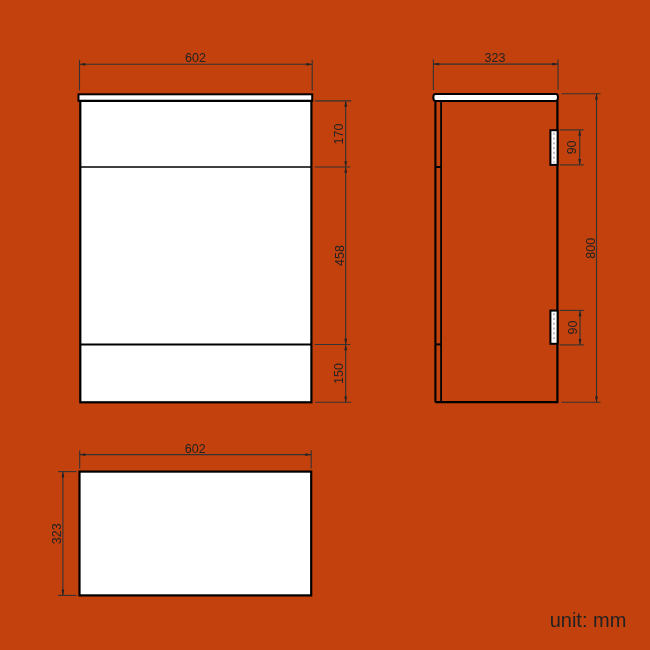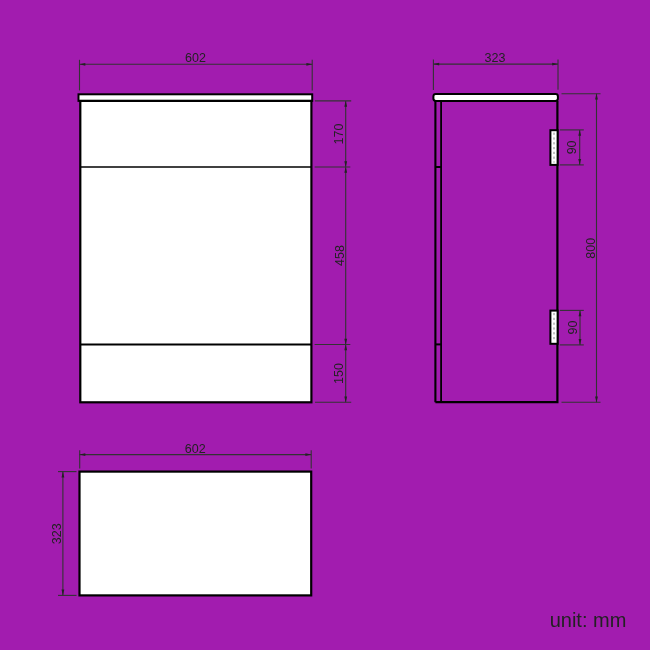--- a/index.html
+++ b/index.html
@@ -1,16 +1,16 @@
 <!DOCTYPE html>
 <html><head>
 <meta charset="utf-8">
 <style>
   html,body{margin:0;padding:0;background:#ffffff;}
-  .page{width:650px;height:650px;position:relative;background:#a21caf;overflow:hidden;}
+  .page{width:650px;height:650px;position:relative;background:#c2410c;overflow:hidden;}
   svg{display:block;}
   text{font-family:"Liberation Sans",sans-serif;fill:#222;}
 </style>
 </head>
 <body>
 <div class="page">
 <svg width="650" height="650" viewBox="0 0 650 650" shape-rendering="geometricPrecision">
 
 <rect x="78.5" y="94.3" width="233.7" height="6.6" fill="#fff" stroke="#000" stroke-width="2"></rect>
 

